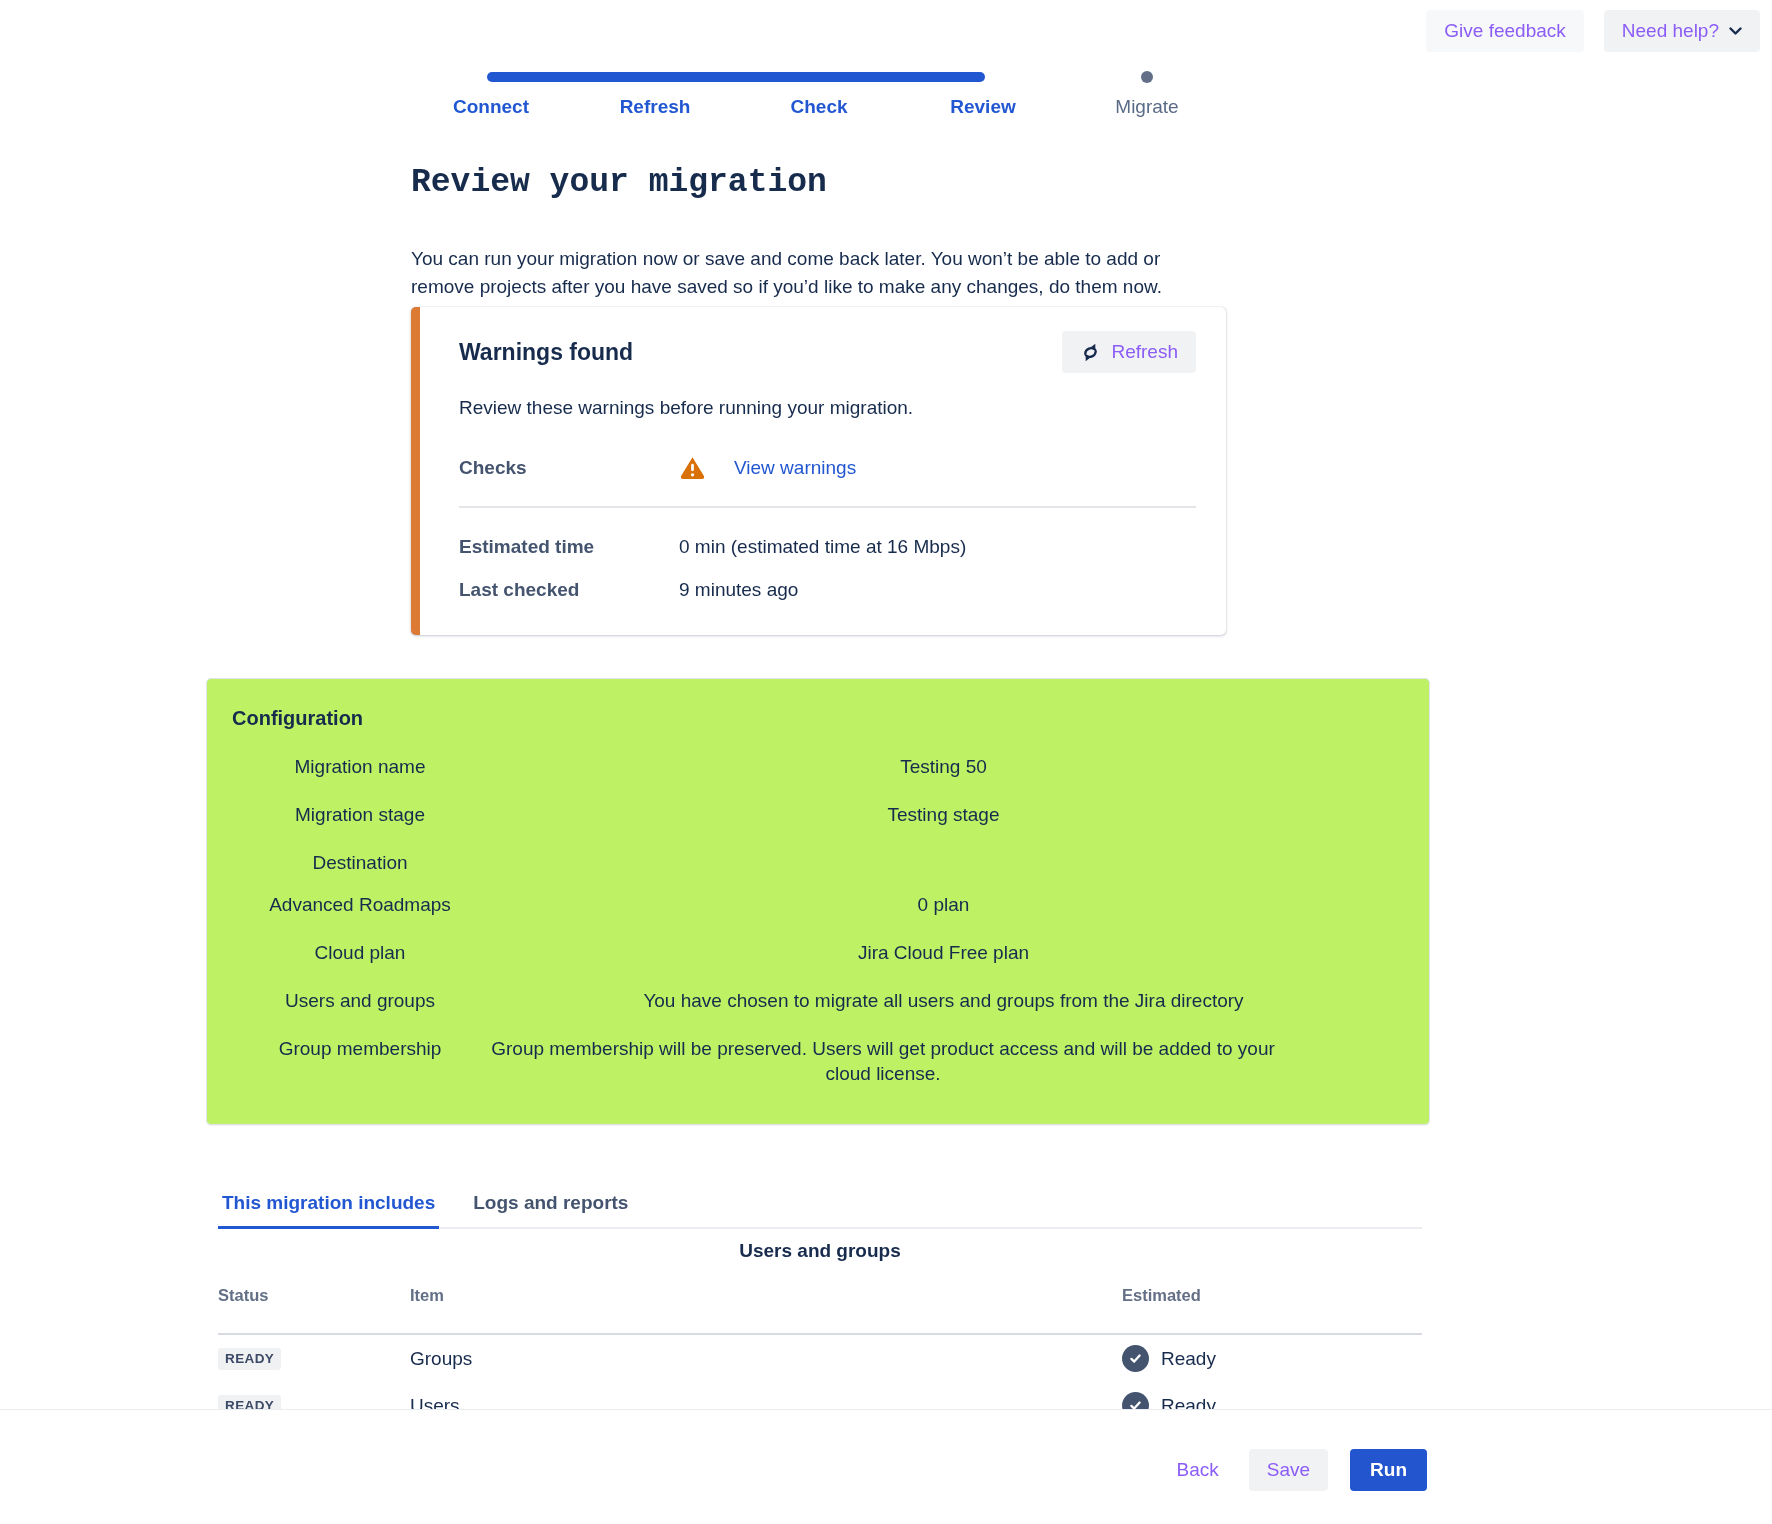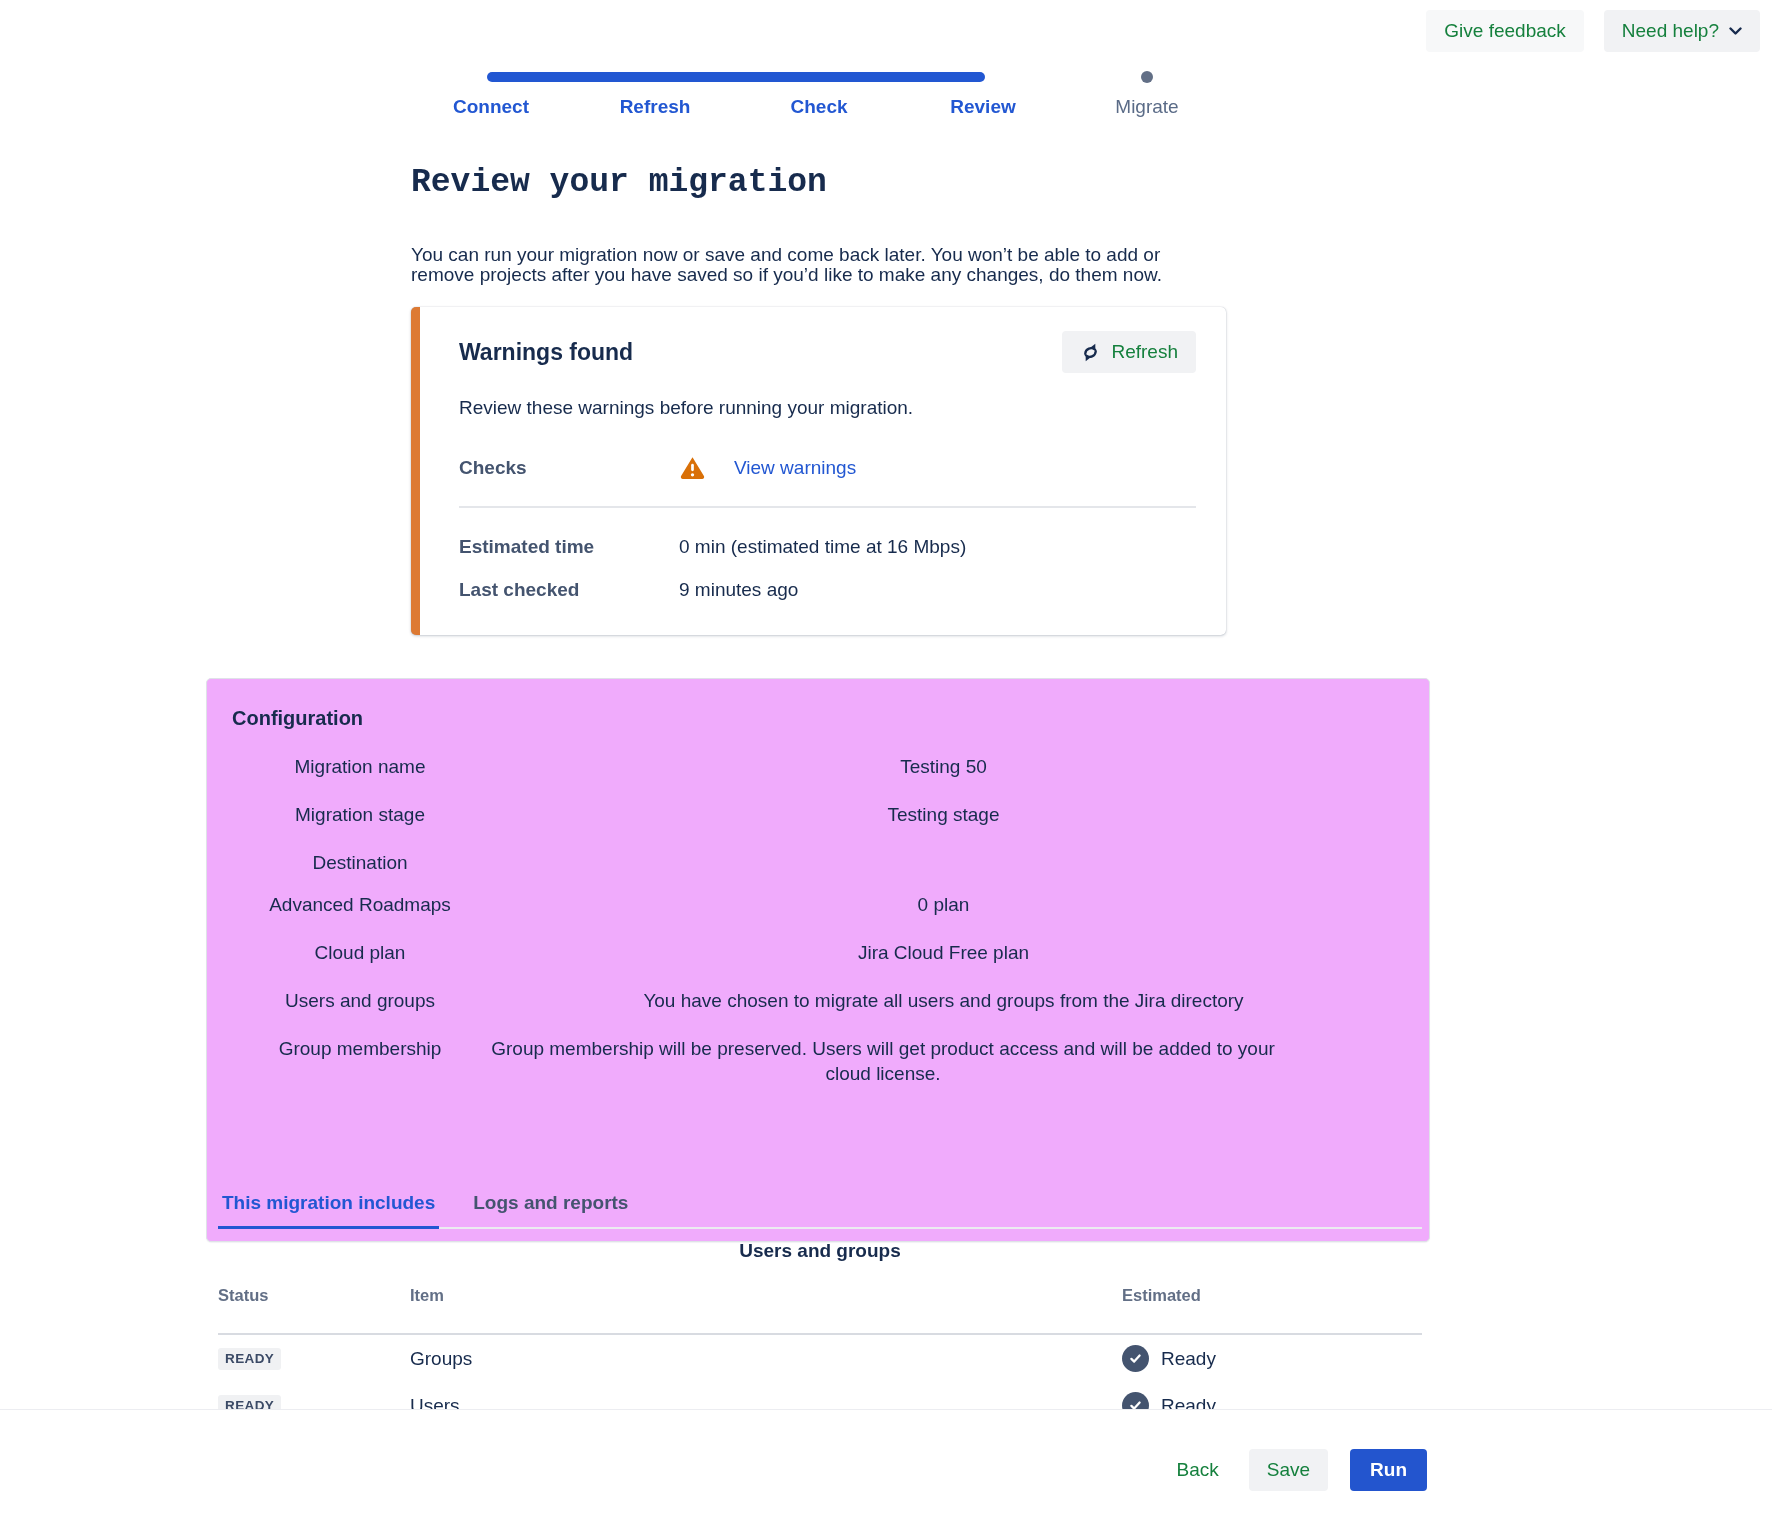--- a/index.html
+++ b/index.html
@@ -6,57 +6,57 @@
   body{
     width:1772px;height:1524px;position:relative;overflow:hidden;
     background:#ffffff;color:#172B4D;
     font-family:"Liberation Sans", sans-serif;
     -webkit-font-smoothing:antialiased;
   }
   
   .topbar{position:absolute;top:10px;right:12px;display:flex;gap:20px;}
   .btn{
     display:inline-flex;align-items:center;gap:10px;border:none;cursor:pointer;
-    font-family:inherit;font-size:19px;font-weight:500;color:#15803d;
+    font-family:inherit;font-size:19px;font-weight:500;color:#8b5cf6;
     border-radius:4px;padding:10px 18px;background:#F1F2F4;line-height:22px;
   }
   .btn.ghost-light{background:#F7F8F9;}
   
   .stepper{position:absolute;left:445px;top:60px;width:780px;height:70px;}
   .stepper .bar{position:absolute;left:42px;top:12px;width:498px;height:10px;border-radius:6px;background:#2257D2;}
   .stepper .dot{position:absolute;left:696px;top:11px;width:12px;height:12px;border-radius:50%;background:#626F86;}
   .step-label{position:absolute;top:36px;transform:translateX(-50%);font-size:19px;font-weight:600;color:#2257D2;white-space:nowrap;}
   .step-label.current{font-weight:700;}
   .step-label.upcoming{color:#5A6B87;font-weight:400;}
   .s0{left:46px;} .s1{left:210px;} .s2{left:374px;} .s3{left:538px;} .s4{left:702px;}
   
   .page-title{position:absolute;left:411px;top:164px;margin:0;font-size:33px;font-weight:700;color:#172B4D;font-family:Liberation Mono, monospace;}
-  .lede{position:absolute;left:411px;top:226px;width:800px;font-size:19px;line-height:20px;color:#172B4D;}
+  .lede{position:absolute;left:411px;top:226px;width:800px;font-size:19px;line-height:28px;color:#172B4D;}
   
   .warning-card{
     position:absolute;left:411px;top:307px;width:815px;height:328px;box-sizing:border-box;
     background:#fff;border-radius:5px;border-left:9px solid #DD7A33;
     box-shadow:0 1px 3px rgba(9,30,66,.22),0 0 1px rgba(9,30,66,.28);
     padding:24px 30px 26px 39px;
   }
   .wc-titlerow{display:flex;align-items:center;justify-content:space-between;}
   .wc-title{font-size:23px;font-weight:700;margin:0;}
   .wc-desc{margin-top:22px;font-size:19px;line-height:26px;}
   .wc-row{display:flex;align-items:center;margin-top:34px;}
   .wc-label{width:220px;font-size:19px;font-weight:600;color:#44546F;}
   .wc-value{font-size:19px;color:#172B4D;}
   .link{color:#2257D2;text-decoration:none;cursor:pointer;font-size:19px;font-weight:500;}
   .view-warnings{display:flex;align-items:center;gap:28px;}
   .wc-divider{border:none;border-top:2px solid #E4E6EA;margin:26px 0 0 0;}
   .wc-row.tight{margin-top:28px;}
   .wc-row.tighter{margin-top:21px;}
   
   .config-card{
-    position:absolute;left:206px;top:678px;width:1224px;height:564px;box-sizing:border-box;
-    background:#f0abfc;border:1px solid #DFE2E8;border-radius:5px;
+    position:absolute;left:206px;top:678px;width:1224px;height:447px;box-sizing:border-box;
+    background:#bef264;border:1px solid #DFE2E8;border-radius:5px;
     box-shadow:0 1px 1px rgba(9,30,66,.06);
     padding:28px 30px 26px 25px;
   }
   .cfg-title{margin:0;font-size:20px;font-weight:700;}
   .cfg-rows{margin-top:24px;text-align:center;}
   .cfg-row{display:grid;grid-template-columns:256px 1fr;margin-bottom:23px;font-size:19px;line-height:25px;}
   .cfg-label{color:#172B4D;}
   .cfg-value{color:#172B4D;}
   .cfg-row.destination{margin-bottom:17px;}
   .redact-box{display:inline-block;width:450px;height:30px;background:#CBCBCB;border:1.5px solid #8C9096;vertical-align:middle;margin-left:2px;border-radius:1px;}

